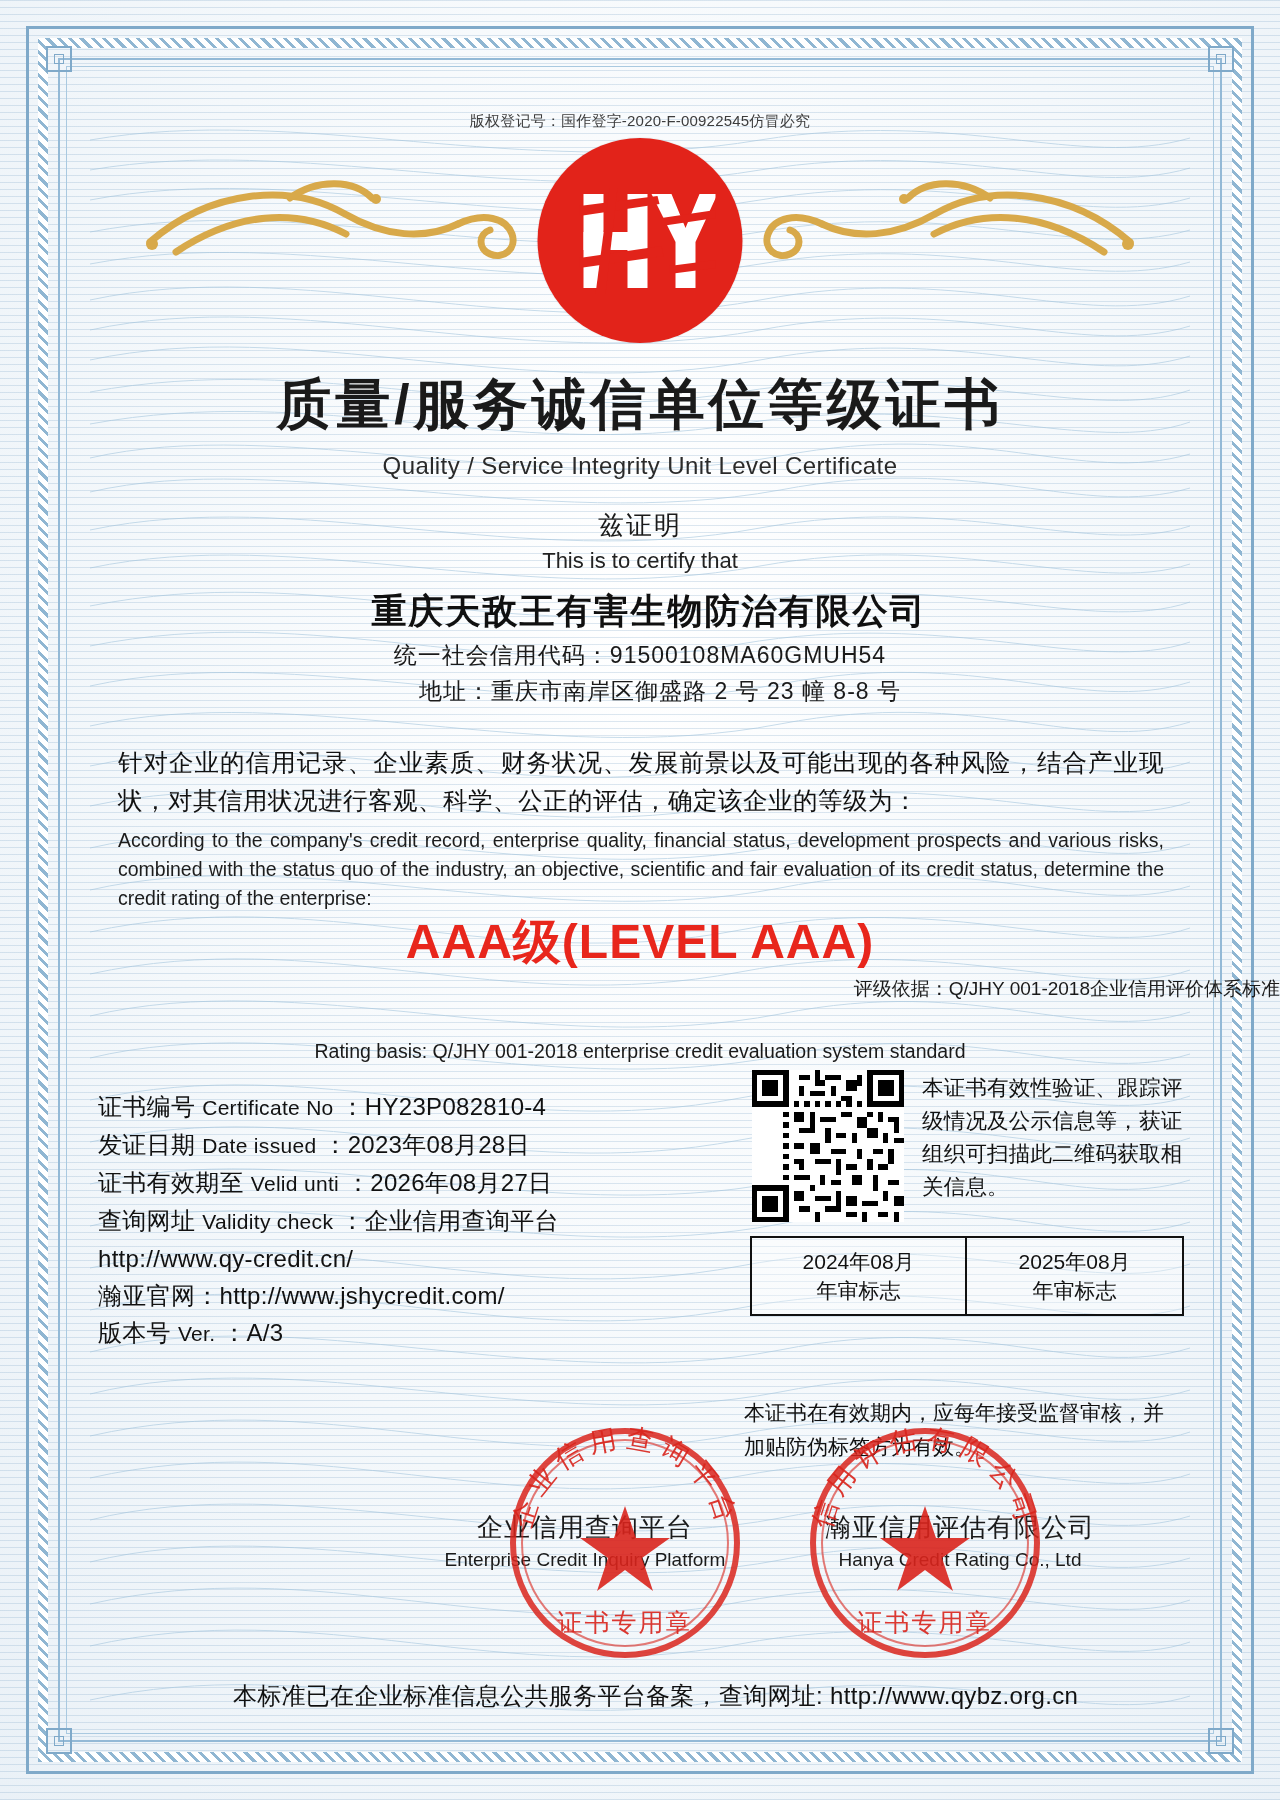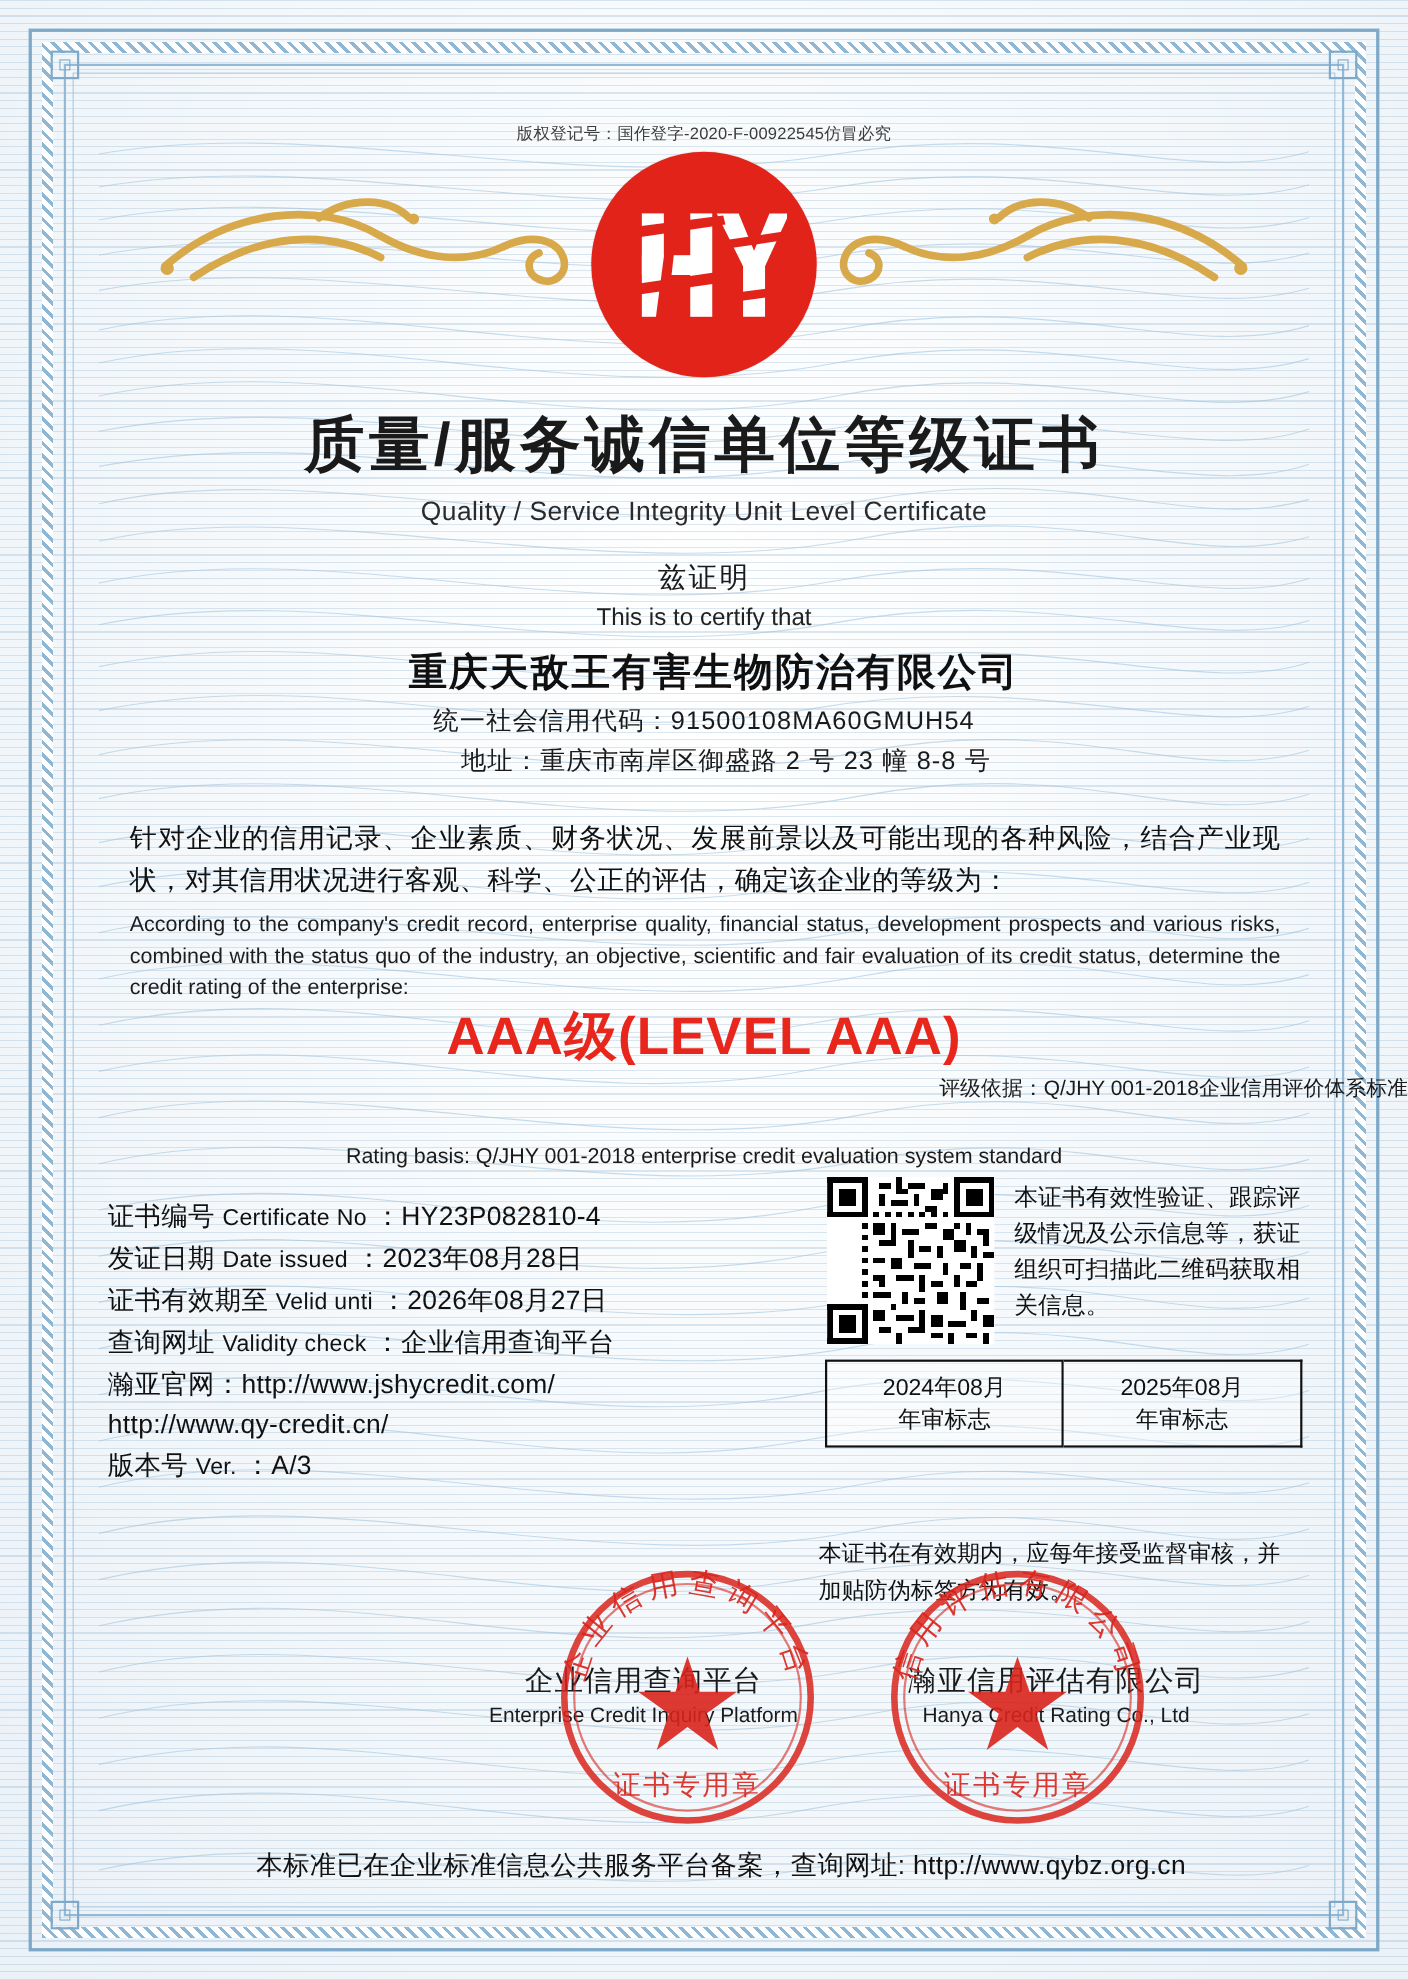--- a/index.html
+++ b/index.html
@@ -495,22 +495,22 @@
     <div>
       <span>证书有效期至</span>
       <span class="lbl-en">Velid unti</span>
       <span>：2026年08月27日</span>
     </div>
     <div>
       <span>查询网址</span>
       <span class="lbl-en">Validity check</span>
       <span>：企业信用查询平台</span>
     </div>
+    <div>http://www.qy-credit.cn/</div>
     <div>瀚亚官网：http://www.jshycredit.com/</div>
-    <div>http://www.qy-credit.cn/</div>
     <div>
       <span>版本号</span>
       <span class="lbl-en">Ver.</span>
       <span>：A/3</span>
     </div>
   </div>
 
   <div class="qr-box">
     <svg width="152" height="152" viewBox="0 0 29 29" shape-rendering="crispEdges">
       <rect width="29" height="29" fill="#ffffff"></rect>

